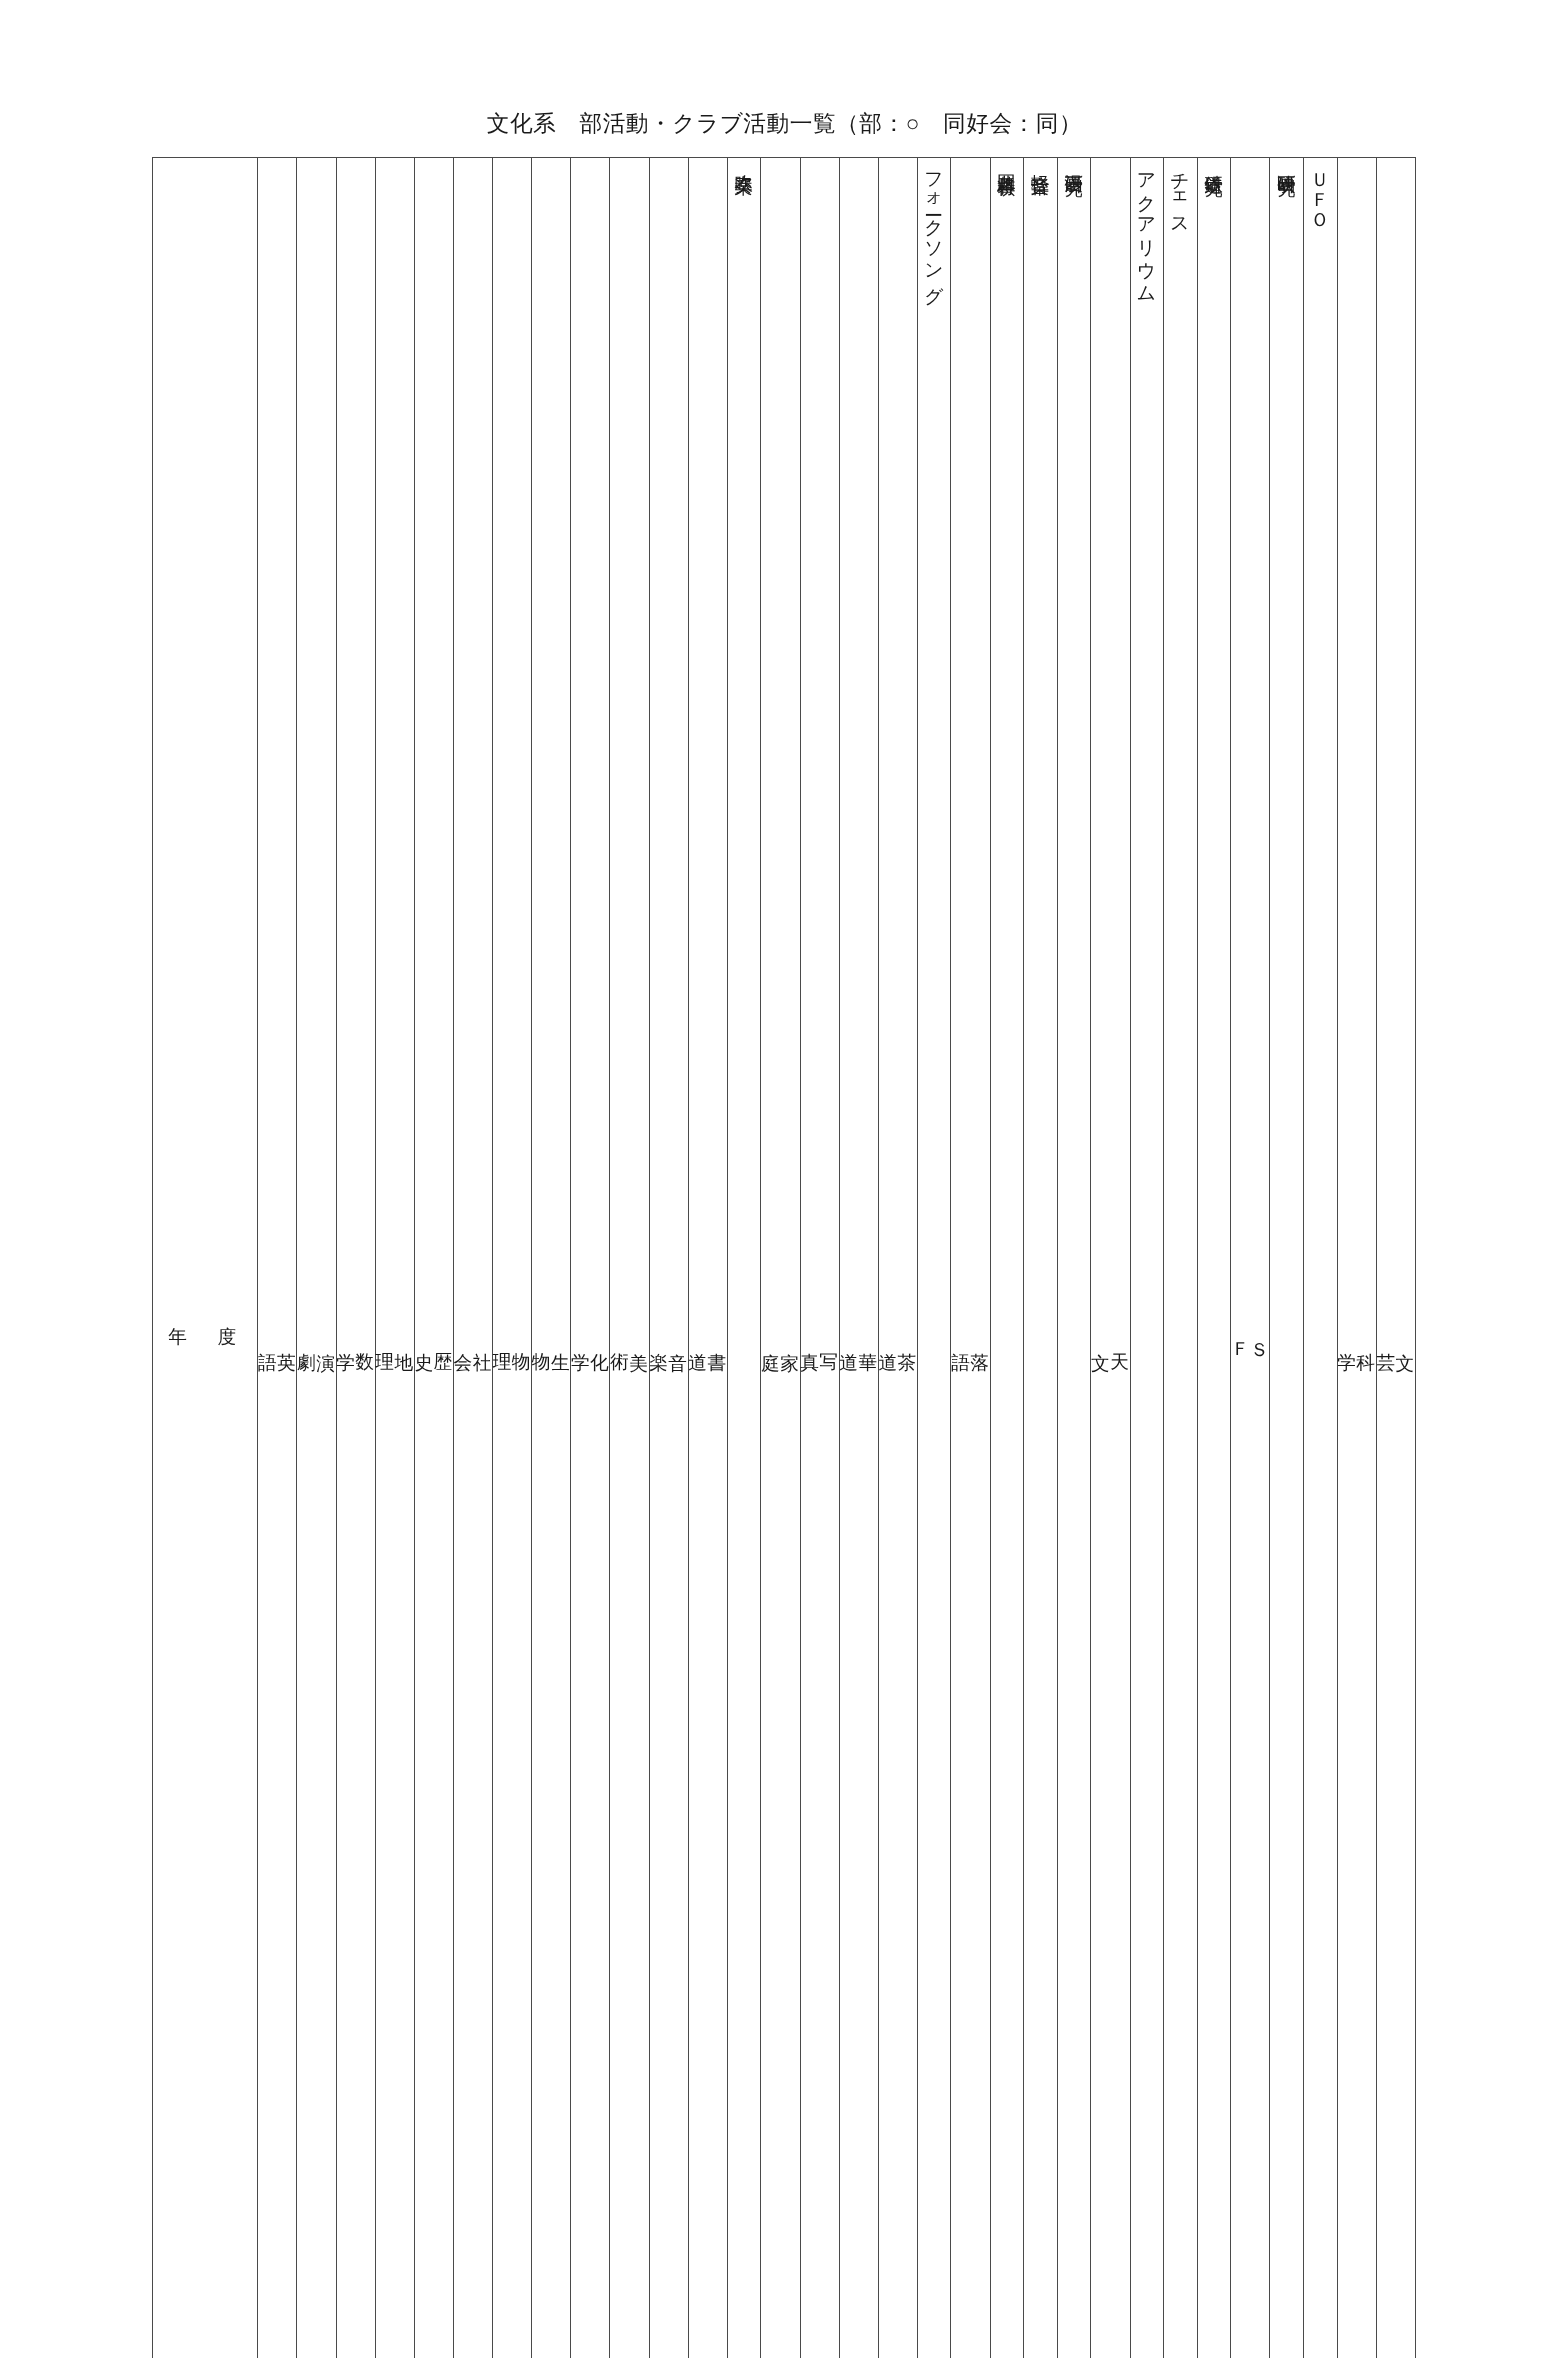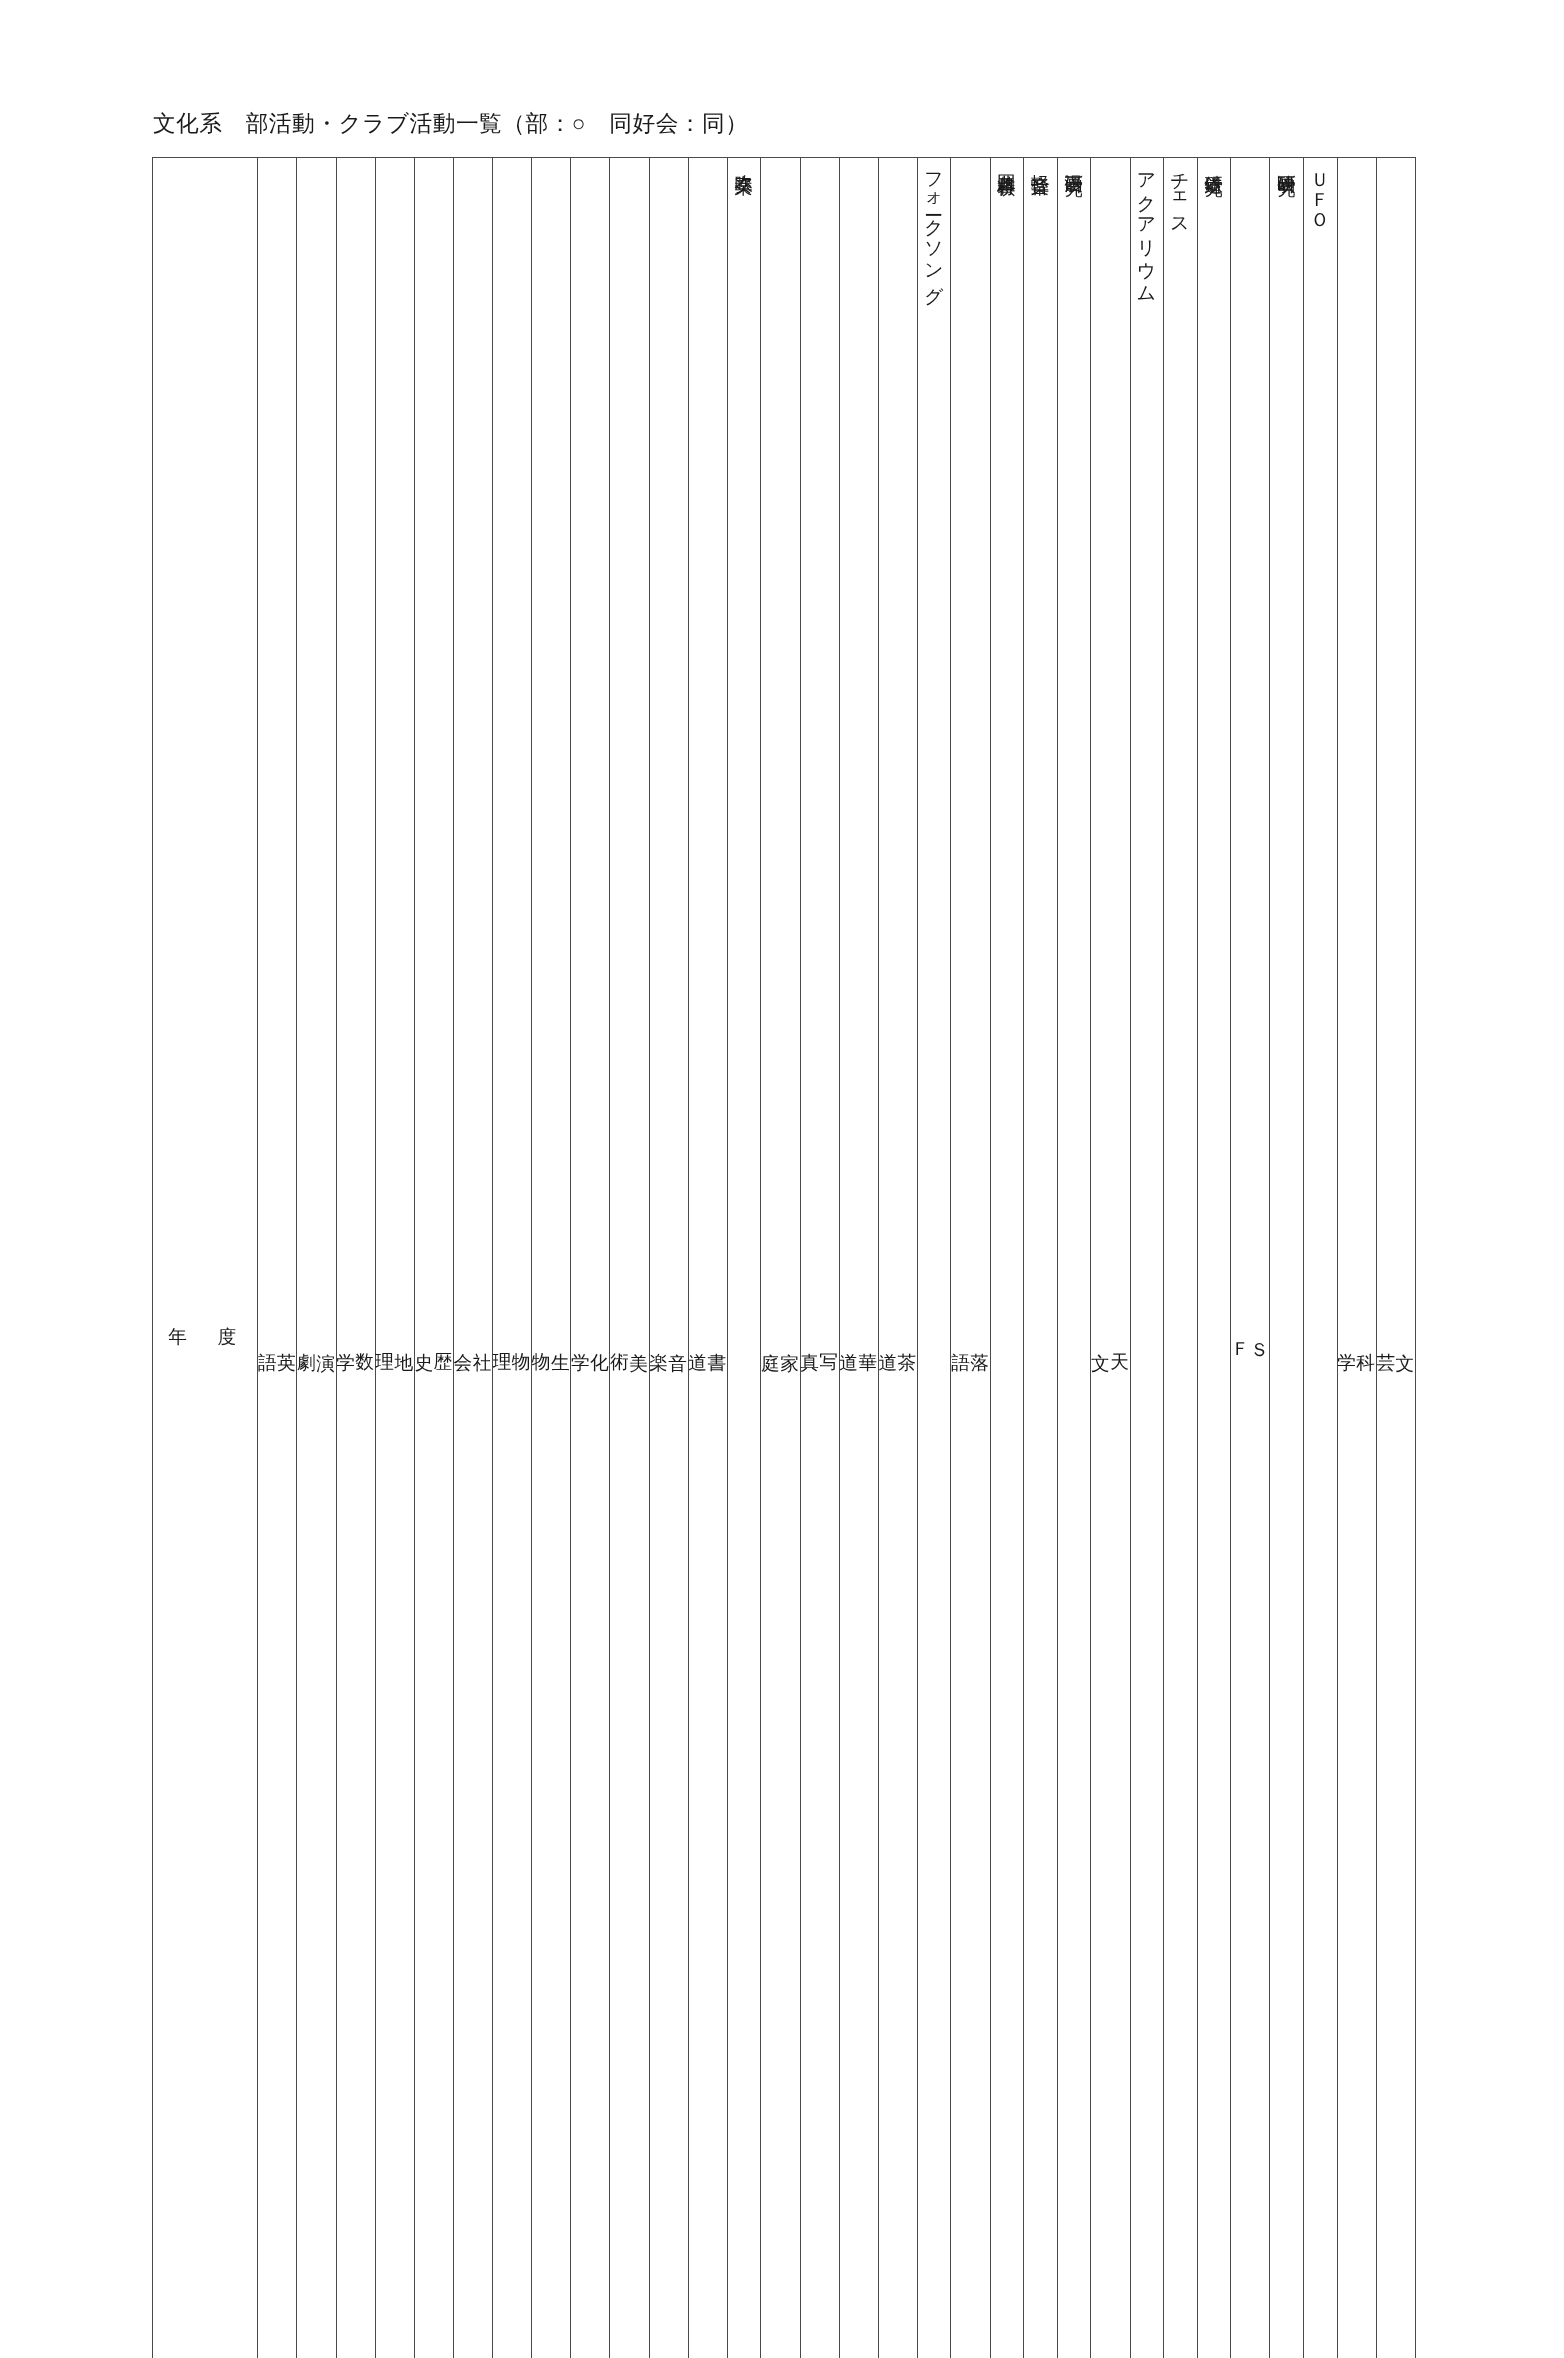--- a/index.html
+++ b/index.html
@@ -14,20 +14,21 @@
     min-height:2358px;
     box-sizing:border-box;
     padding:108px 148px 39px 148px;
     position:relative;
   }
   .doc-title{
     font-size:22.7px;
     letter-spacing:0.5px;
     margin:0 0 17.7px 4.9px;
     white-space:nowrap;
+    text-align:center;
   }
   table.club-table{
     border-collapse:collapse;
     table-layout:fixed;
     margin-left:3.9px;
   }
   table.club-table td,
   table.club-table th{
     border:1px solid #4a4a4a;
     padding:0;

